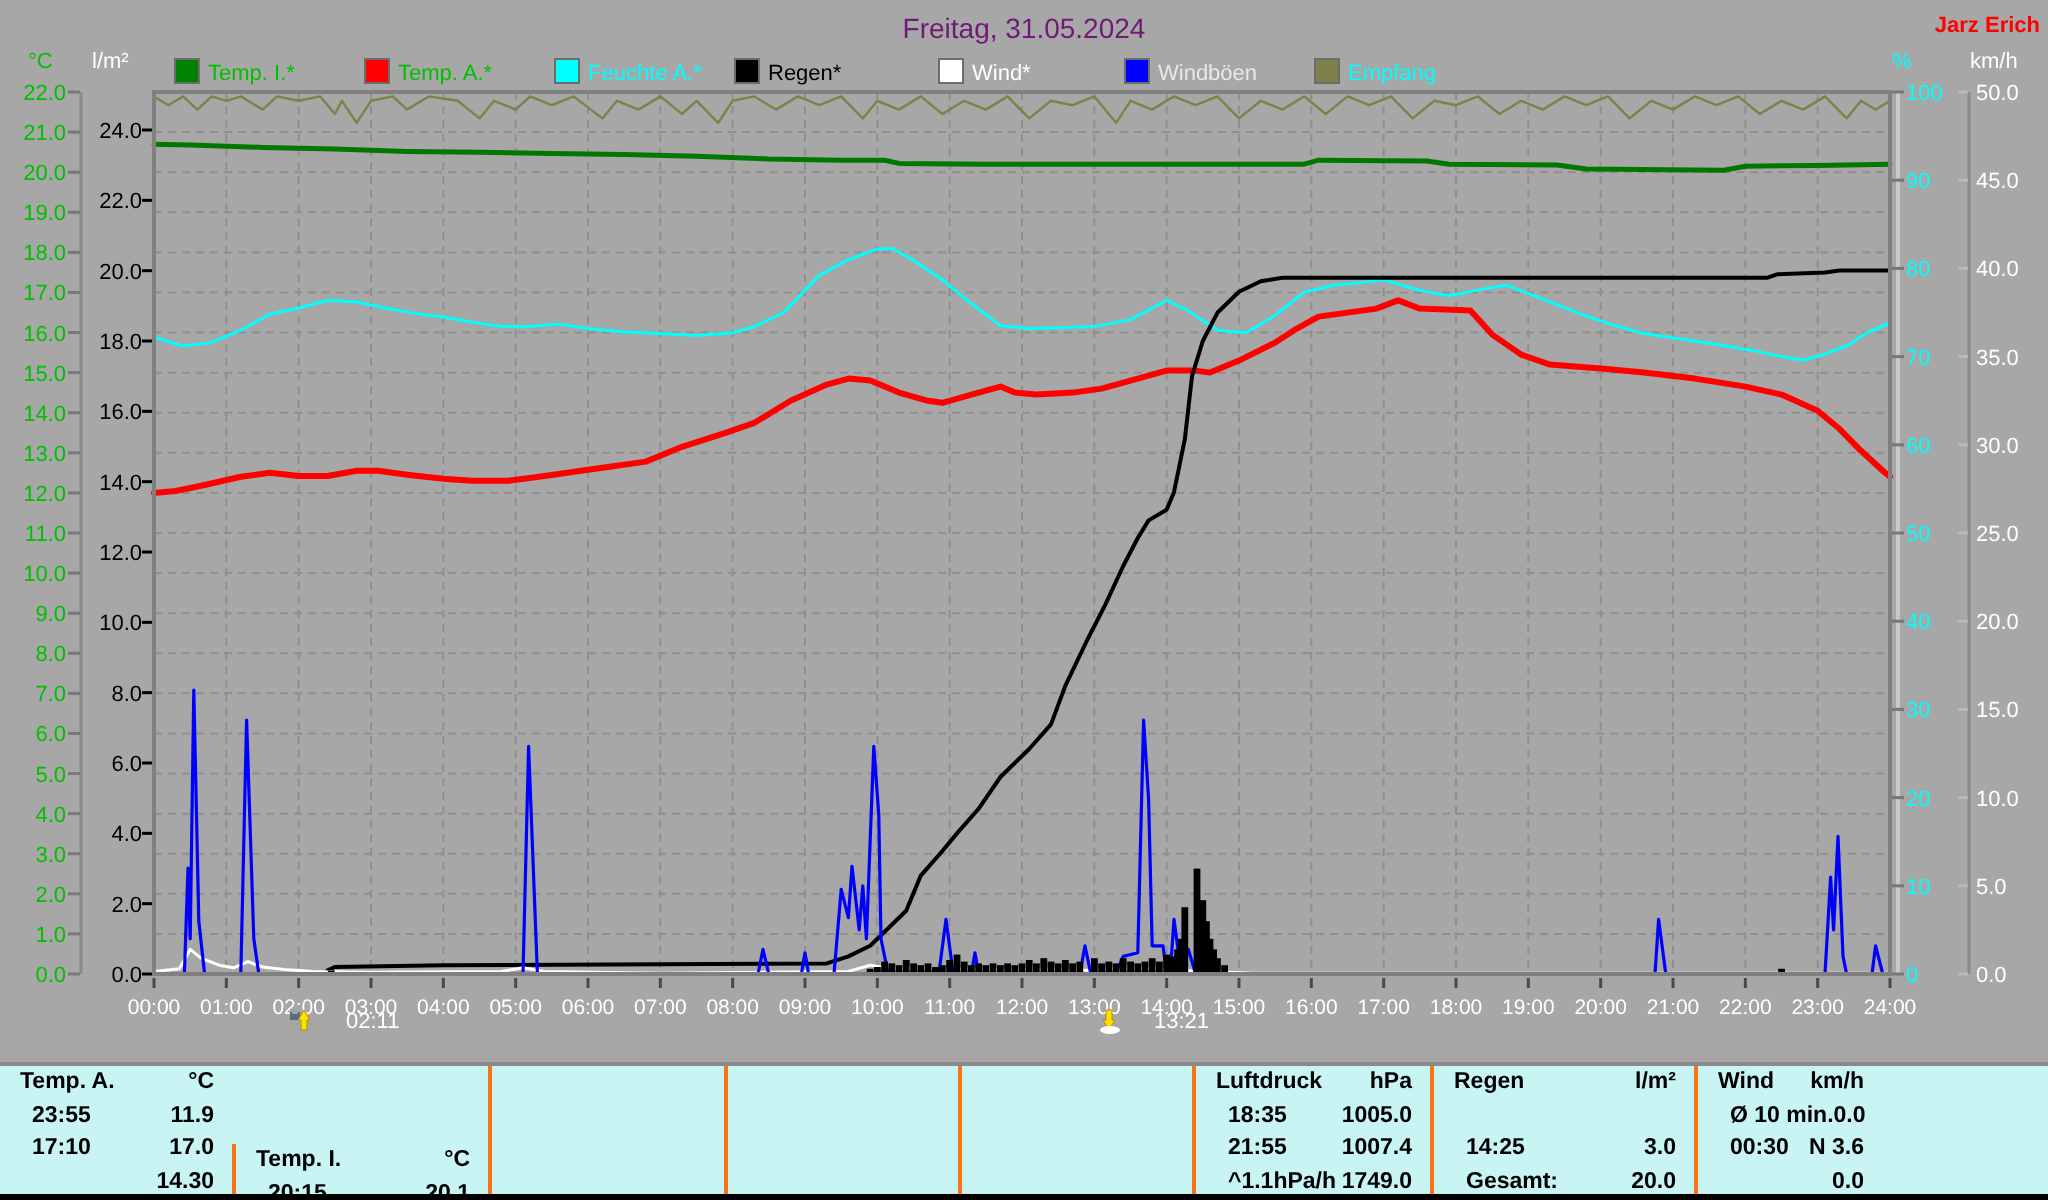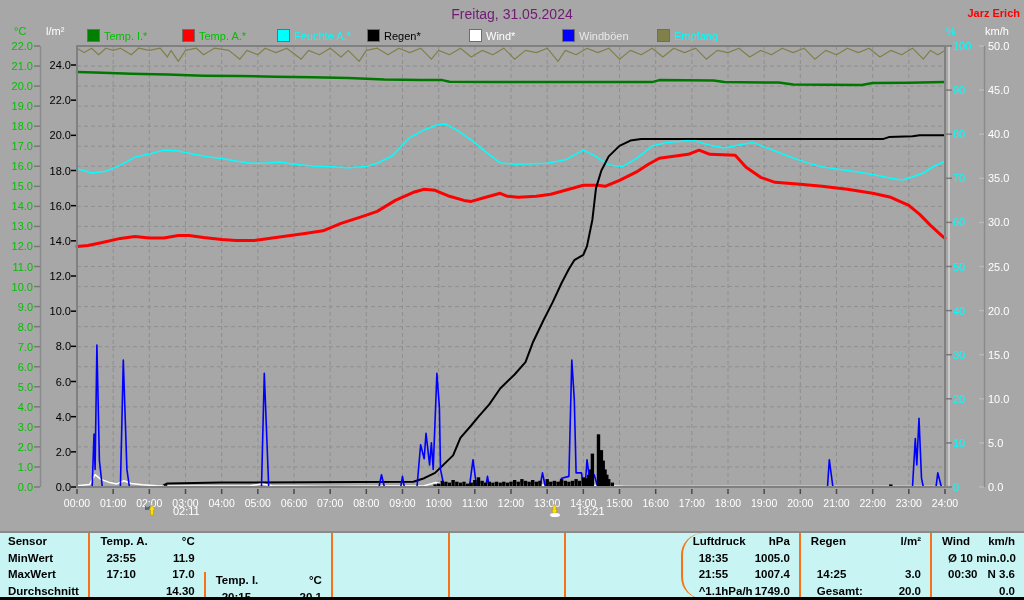--- a/index.html
+++ b/index.html
@@ -356,34 +356,20 @@
   </div>
   <div class="marker abs" style="left:548px">
     <svg width="13" height="13">
       <polygon points="6.5,11 3.5,6 5,6 5,1 8,1 8,6 9.5,6" fill="#ffe000" stroke="#b09000" stroke-width="0.5"></polygon>
       <ellipse cx="7" cy="11" rx="5" ry="2" fill="#ffffff"></ellipse>
     </svg>
     <span>13:21</span>
   </div>
 
   <div id="stats" class="abs">
-      <div class="col" style="width: 89px;">
-        <div class="row" style="justify-content: flex-start; padding-left: 8px;">
-          <span>Sensor</span>
-        </div>
-        <div class="row" style="justify-content: flex-start; padding-left: 8px;">
-          <span>MinWert</span>
-        </div>
-        <div class="row" style="justify-content: flex-start; padding-left: 8px;">
-          <span>MaxWert</span>
-        </div>
-        <div class="row" style="justify-content: flex-start; padding-left: 8px;">
-          <span>Durchschnitt</span>
-        </div>
-      </div>
       <div class="col" style="width: 116px;">
         <div class="row">
           <span>Temp. A.</span>
           <span>°C</span>
         </div>
         <div class="row">
           <span style="padding-left: 6px;">23:55</span>
           <span>11.9</span>
         </div>
         <div class="row">
@@ -460,21 +446,21 @@
         </div>
         <div class="row">
           <span style="padding-left: 6px;"></span>
           <span></span>
         </div>
         <div class="row">
           <span style="padding-left: 6px;"></span>
           <span></span>
         </div>
       </div>
-      <div class="col" style="width: 119px; border-radius: 22px;">
+      <div class="col" style="width: 119px;">
         <div class="row">
           <span>Luftdruck</span>
           <span>hPa</span>
         </div>
         <div class="row">
           <span style="padding-left: 6px;">18:35</span>
           <span>1005.0</span>
         </div>
         <div class="row">
           <span style="padding-left: 6px;">21:55</span>

